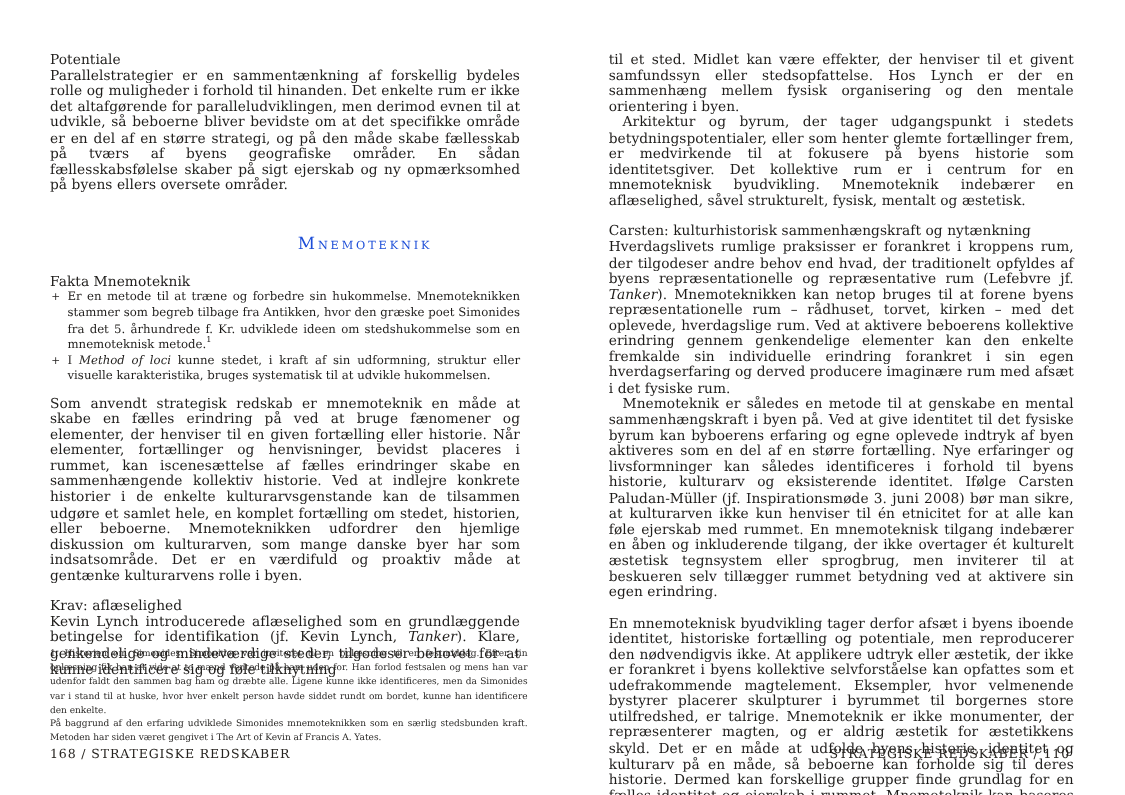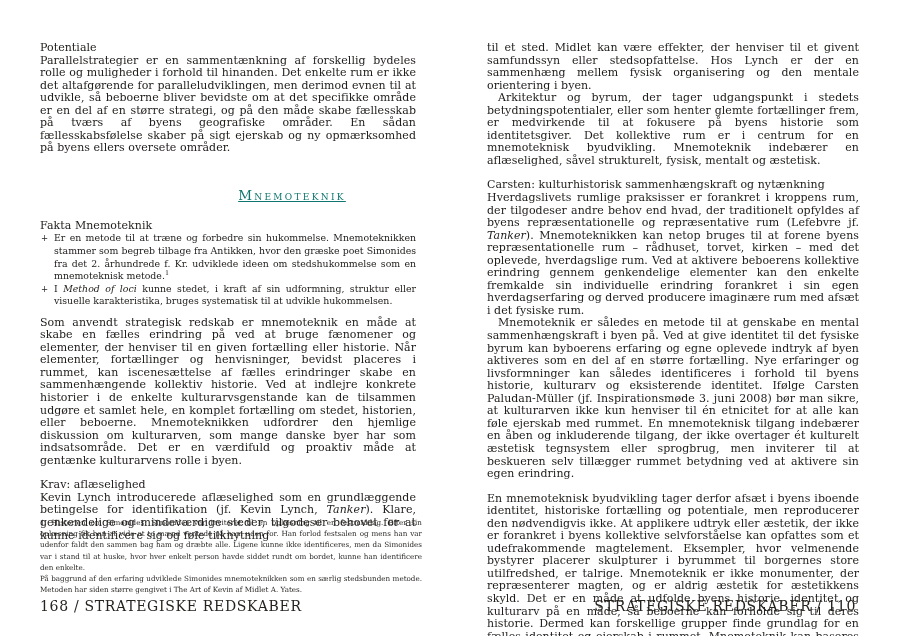--- a/index.html
+++ b/index.html
@@ -15,76 +15,76 @@
     margin:0;font-size:11px;line-height:12.55px;
     text-align:justify;letter-spacing:0.05px;
   }
   p.indent{text-indent:11px;}
   p.gap-before{margin-top:12px;}
   .lbl{text-align:left;}
   h1.chapter{
     margin:33px 0 17px 0;padding-left:128px;
     font-size:13.5px;font-weight:normal;line-height:15px;
     font-variant:small-caps;letter-spacing:2.3px;
-    text-align:center;color:#0f766e;text-decoration:underline;
+    text-align:center;color:#1d4ed8;
   }
   ul.fakta{list-style:none;margin:0;padding:0;}
   ul.fakta li{
     position:relative;padding-left:14px;margin:0;
     font-size:9.4px;line-height:12.55px;text-align:justify;
   }
   ul.fakta li .marker{
     position:absolute;left:1px;top:0;font-size:8.5px;
   }
   .it{font-style:italic;}
   sup{font-size:6.5px;vertical-align:super;line-height:0;}
   .footnote{
     position:absolute;left:40px;top:517px;width:382px;
     font-size:7.2px;line-height:11.2px;
     text-align:justify;color:#2a2826;
   }
   .footnote p{margin:0;}
   .pagefooter{
     position:absolute;top:598px;
-    font-size:14px;letter-spacing:0.7px;color:#26231f;
+    font-size:10px;letter-spacing:0.7px;color:#26231f;
     font-family:"DejaVu Serif","Liberation Serif",serif;
   }
   .pagefooter.left{left:40px;}
   .pagefooter.right{right:44px;text-align:right;}
 </style>
 </head>
 <body>
 
 <div>
 
   <div class="col left">
     <p class="body lbl">Potentiale</p>
     <p class="body">Parallelstrategier er en sammentænkning af forskellig bydeles rolle og muligheder i forhold til hinanden. Det enkelte rum er ikke det altafgørende for paralleludviklingen, men derimod evnen til at udvikle, så beboerne bliver bevidste om at det specifikke område er en del af en større strategi, og på den måde skabe fællesskab på tværs af byens geografiske områder. En sådan fællesskabsfølelse skaber på sigt ejerskab og ny opmærksomhed på byens ellers oversete områder.</p>
 
     <h1 class="chapter">Mnemoteknik</h1>
 
     <p class="body lbl">Fakta Mnemoteknik</p>
     <ul class="fakta">
       <li>
-        <span class="marker">+</span><span>Er en metode til at træne og forbedre sin hukommelse. Mnemoteknikken stammer som begreb tilbage fra Antikken, hvor den græske poet Simonides fra det 2. århundrede f. Kr. udviklede ideen om stedshukommelse som en mnemoteknisk metode.</span><sup>1</sup>
+        <span class="marker">+</span><span>Er en metode til at træne og forbedre sin hukommelse. Mnemoteknikken stammer som begreb tilbage fra Antikken, hvor den græske poet Simonides fra det 5. århundrede f. Kr. udviklede ideen om stedshukommelse som en mnemoteknisk metode.</span><sup>1</sup>
       </li>
       <li>
         <span class="marker">+</span><span>I </span><span class="it">Method of loci</span><span> kunne stedet, i kraft af sin udformning, struktur eller visuelle karakteristika, bruges systematisk til at udvikle hukommelsen.</span>
       </li>
     </ul>
 
     <p class="body" style="margin-top:9px;">Som anvendt strategisk redskab er mnemoteknik en måde at skabe en fælles erindring på ved at bruge fænomener og elementer, der henviser til en given fortælling eller historie. Når elementer, fortællinger og henvisninger, bevidst placeres i rummet, kan iscenesættelse af fælles erindringer skabe en sammenhængende kollektiv historie. Ved at indlejre konkrete historier i de enkelte kulturarvsgenstande kan de tilsammen udgøre et samlet hele, en komplet fortælling om stedet, historien, eller beboerne. Mnemoteknikken udfordrer den hjemlige diskussion om kulturarven, som mange danske byer har som indsatsområde. Det er en værdifuld og proaktiv måde at gentænke kulturarvens rolle i byen.</p>
 
     <p class="body lbl gap-before">Krav: aflæselighed</p>
     <p class="body"><span>Kevin Lynch introducerede aflæselighed som en grundlæggende betingelse for identifikation (jf. Kevin Lynch, </span><span class="it">Tanker</span><span>). Klare, genkendelige og mindeværdige steder, tilgodeser behovet for at kunne identificere sig og føle tilknytning</span></p>
   </div>
 
   <div class="footnote">
     <p>1. Historien om Simonides: Simonides var inviteret til en oplæsning til en festmiddag. Efter sin oplæsning fik han at vide at to mænd ventede på ham uden for. Han forlod festsalen og mens han var udenfor faldt den sammen bag ham og dræbte alle. Ligene kunne ikke identificeres, men da Simonides var i stand til at huske, hvor hver enkelt person havde siddet rundt om bordet, kunne han identificere den enkelte.</p>
-    <p><span>På baggrund af den erfaring udviklede Simonides mnemoteknikken som en særlig stedsbunden metode. Metoden har siden større gengivet i </span><span>The Art of Kevin</span><span> af Midlet A. Yates.</span></p>
+    <p><span>På baggrund af den erfaring udviklede Simonides mnemoteknikken som en særlig stedsbunden kraft. Metoden har siden været gengivet i </span><span>The Art of Kevin</span><span> af Francis A. Yates.</span></p>
   </div>
 
   <div class="col right">
     <p class="body">til et sted. Midlet kan være effekter, der henviser til et givent samfundssyn eller stedsopfattelse. Hos Lynch er der en sammenhæng mellem fysisk organisering og den mentale orientering i byen.</p>
     <p class="body indent">Arkitektur og byrum, der tager udgangspunkt i stedets betydningspotentialer, eller som henter glemte fortællinger frem, er medvirkende til at fokusere på byens historie som identitetsgiver. Det kollektive rum er i centrum for en mnemoteknisk byudvikling. Mnemoteknik indebærer en aflæselighed, såvel strukturelt, fysisk, mentalt og æstetisk.</p>
 
     <p class="body lbl gap-before">Carsten: kulturhistorisk sammenhængskraft og nytænkning</p>
     <p class="body"><span>Hverdagslivets rumlige praksisser er forankret i kroppens rum, der tilgodeser andre behov end hvad, der traditionelt opfyldes af byens repræsentationelle og repræsentative rum (Lefebvre jf. </span><span class="it">Tanker</span><span>). Mnemoteknikken kan netop bruges til at forene byens repræsentationelle rum – rådhuset, torvet, kirken – med det oplevede, hverdagslige rum. Ved at aktivere beboerens kollektive erindring gennem genkendelige elementer kan den enkelte fremkalde sin individuelle erindring forankret i sin egen hverdagserfaring og derved producere imaginære rum med afsæt i det fysiske rum.</span></p>
     <p class="body indent">Mnemoteknik er således en metode til at genskabe en mental sammenhængskraft i byen på. Ved at give identitet til det fysiske byrum kan byboerens erfaring og egne oplevede indtryk af byen aktiveres som en del af en større fortælling. Nye erfaringer og livsformninger kan således identificeres i forhold til byens historie, kulturarv og eksisterende identitet. Ifølge Carsten Paludan-Müller (jf. Inspirationsmøde 3. juni 2008) bør man sikre, at kulturarven ikke kun henviser til én etnicitet for at alle kan føle ejerskab med rummet. En mnemoteknisk tilgang indebærer en åben og inkluderende tilgang, der ikke overtager ét kulturelt æstetisk tegnsystem eller sprogbrug, men inviterer til at beskueren selv tillægger rummet betydning ved at aktivere sin egen erindring.</p>
 

